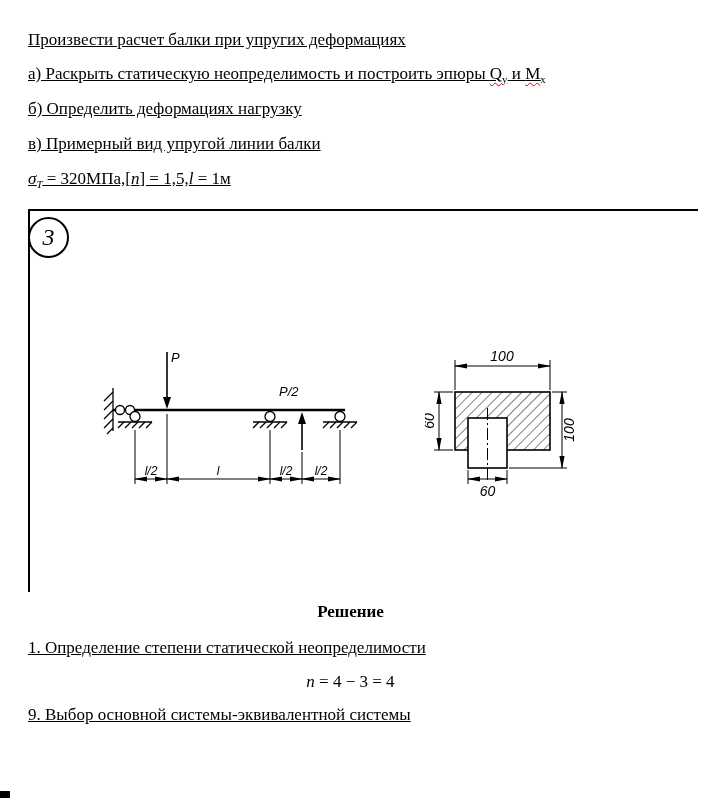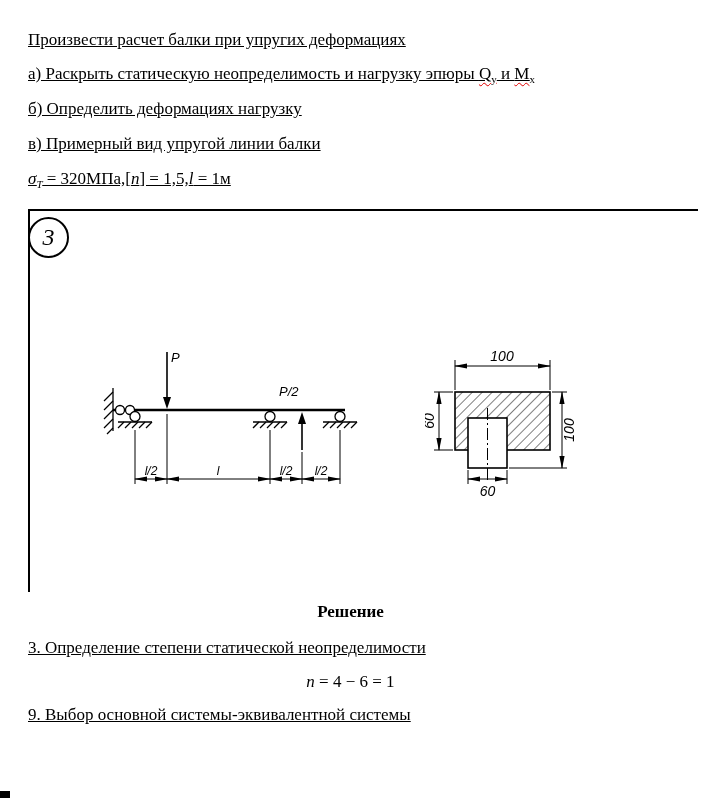--- a/index.html
+++ b/index.html
@@ -50,21 +50,21 @@
     fill:#000;
   }
   .corner-mark { position:absolute; left:0; top:791px; width:10px; height:7px; background:#000; }
 </style>
 </head>
 <body>
 
 <div class="tline" style="top:30px">Произвести расчет балки при упругих деформациях</div>
 
 <div class="tline" style="top:64px">
-  <span>а) Раскрыть статическую неопределимость и нагрузку эпюры </span><span class="spell"><span>Q</span><sub>y</sub></span><span> и </span><span class="spell"><span>M</span><sub>x</sub></span>
+  <span>а) Раскрыть статическую неопределимость и построить эпюры </span><span class="spell"><span>Q</span><sub>y</sub></span><span> и </span><span class="spell"><span>M</span><sub>x</sub></span>
 </div>
 
 <div class="tline" style="top:99px">б) Определить деформациях нагрузку</div>
 <div class="tline" style="top:134px">в) Примерный вид упругой линии балки</div>
 
 <div class="tline" style="top:169px">
   <span class="it">σ</span><sub class="it">Т</sub><span> = 320МПа,[</span><span class="it">n</span><span>] = 1,5,</span><span class="it">l</span><span> = 1м</span>
 </div>
 
 <div class="rule" style="left:28px; top:209px; width:670px; height:2px;"></div>
@@ -195,21 +195,21 @@
   <g stroke="#000" stroke-width="1">
     <line x1="43" y1="140" x2="43" y2="154"></line>
     <line x1="82" y1="140" x2="82" y2="154"></line>
     <line x1="43" y1="149" x2="82" y2="149" marker-start="url(#dimArr)" marker-end="url(#dimArr)"></line>
   </g>
   <text x="62.5" y="166" text-anchor="middle" font-size="14">60</text>
 </svg>
 
 <div class="center-line b" style="top:602px">Решение</div>
 
-<div class="tline" style="top:638px">3. Определение степени статической неопределимости</div>
+<div class="tline" style="top:638px">1. Определение степени статической неопределимости</div>
 
 <div class="center-line" style="top:672px">
-  <span class="it">n</span><span> = 4 − 6 = 1</span>
+  <span class="it">n</span><span> = 4 − 3 = 4</span>
 </div>
 
 <div class="tline" style="top:705px">9. Выбор основной системы-эквивалентной системы</div>
 
 <div class="corner-mark"></div>
 
 </body></html>

